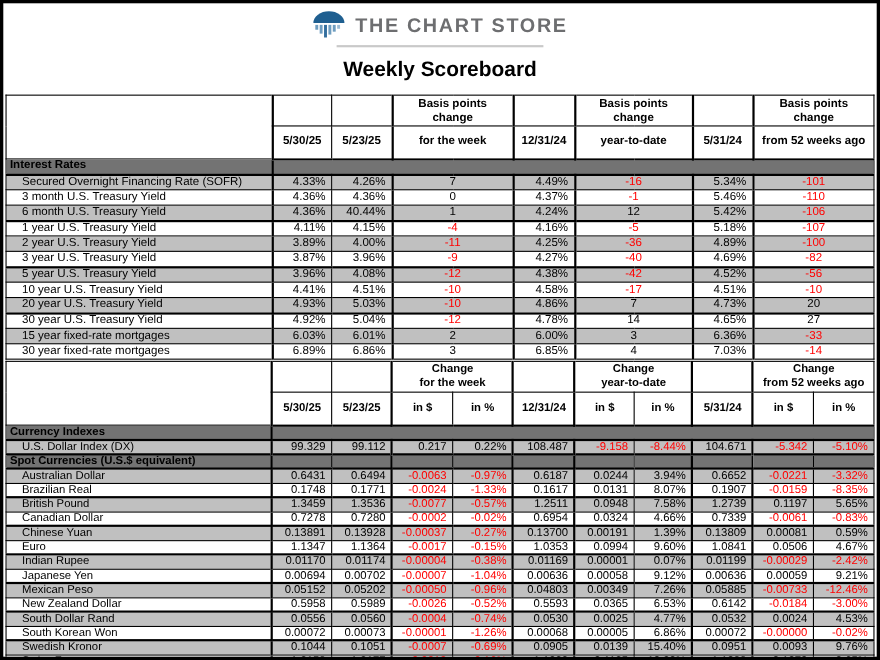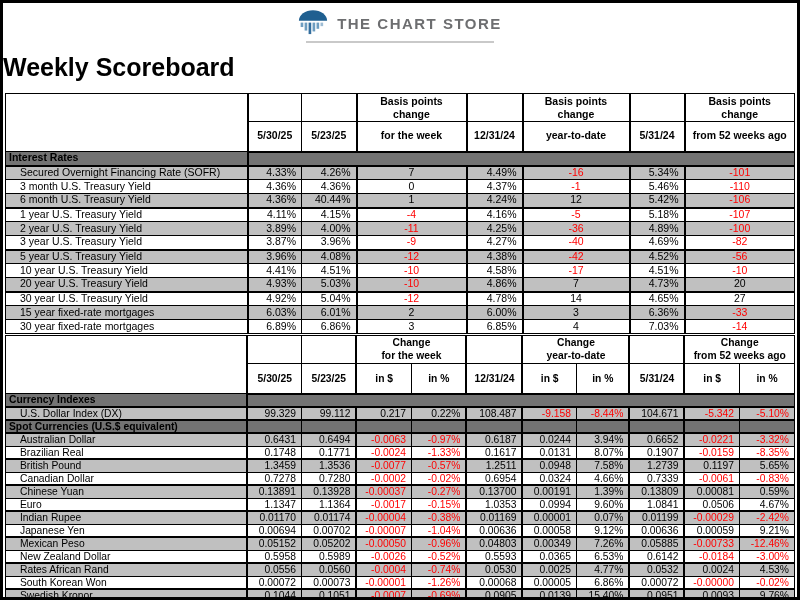--- a/index.html
+++ b/index.html
@@ -7,23 +7,23 @@
   body {
     width:800px; height:600px;
     background:#ffffff;
     border:3px solid #000;
     font-family:"Liberation Sans", sans-serif;
     color:#000;
     overflow:hidden;
   }
   
   .logo-row { display:flex; justify-content:center; align-items:center; gap:9px; margin-top:7px; }
-  .brand-name { font-size:15px; font-weight:600; letter-spacing:1.5px; color:#6d6e70; }
+  .brand-name { font-size:18px; font-weight:600; letter-spacing:1.5px; color:#6d6e70; }
   .divider { width:188px; height:2px; background:#c9c9c9; margin:4px auto 0 auto; }
-  .page-title { text-align:left; font-size:25px; font-weight:bold; margin:10px 0 11px 0; font-family:"Liberation Sans", sans-serif; }
+  .page-title { text-align:center; font-size:19px; font-weight:bold; margin:10px 0 11px 0; font-family:"Liberation Sans", sans-serif; }
 
   
   table {
     border-collapse:collapse; table-layout:fixed;
     width:789px; margin:0 auto 1px auto;
     font-size:10.5px;
   }
   td {
     border:1px solid #000;
     padding:0 3px;
@@ -430,21 +430,21 @@
         <td class="val neg">-0.0026</td>
         <td class="val br2 neg">-0.52%</td>
         <td class="val br2">0.5593</td>
         <td class="val">0.0365</td>
         <td class="val br2">6.53%</td>
         <td class="val br2">0.6142</td>
         <td class="val neg">-0.0184</td>
         <td class="val neg">-3.00%</td>
       </tr>
       <tr class="stripe">
-        <td class="lab br2">Rates African Rand</td>
+        <td class="lab br2">South Dollar Rand</td>
         <td class="val">0.0556</td>
         <td class="val br2">0.0560</td>
         <td class="val neg">-0.0004</td>
         <td class="val br2 neg">-0.74%</td>
         <td class="val br2">0.0530</td>
         <td class="val">0.0025</td>
         <td class="val br2">4.77%</td>
         <td class="val br2">0.0532</td>
         <td class="val">0.0024</td>
         <td class="val">4.53%</td>

